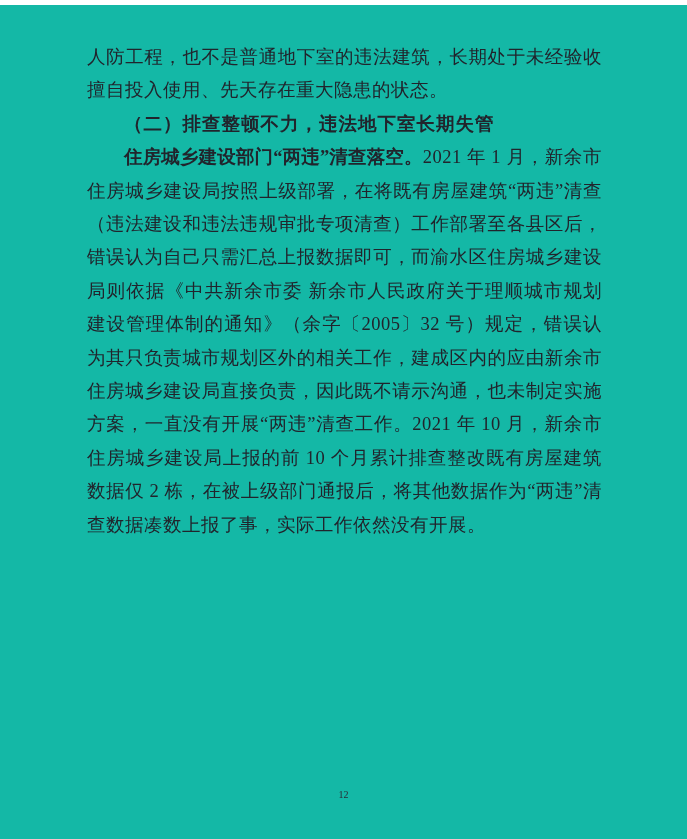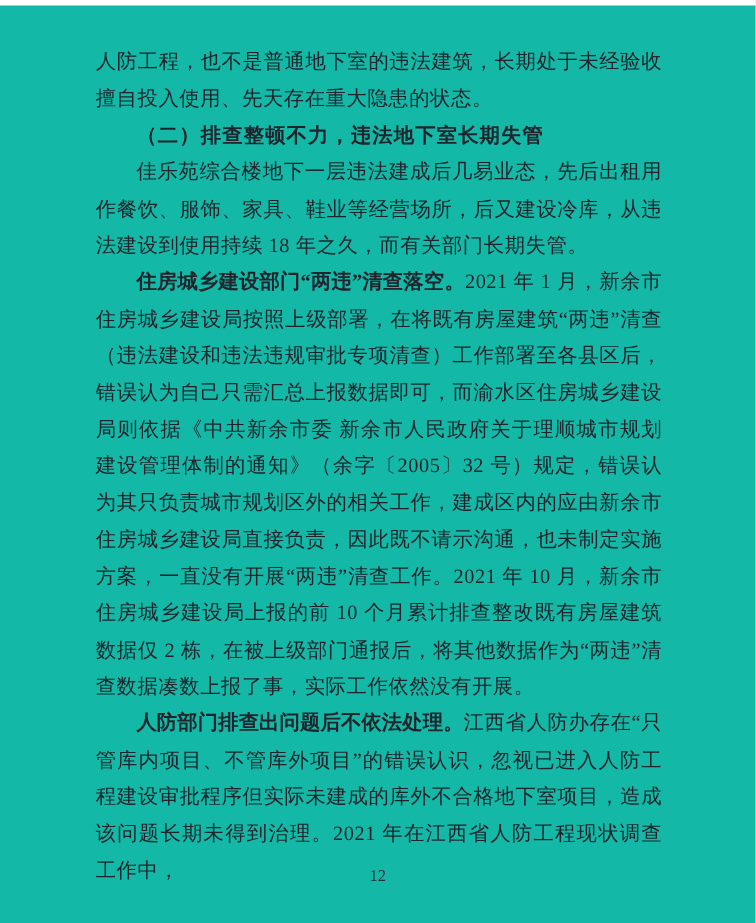--- a/index.html
+++ b/index.html
@@ -32,35 +32,33 @@
     font-family: Liberation Serif, serif;
     font-weight: 700;
     letter-spacing: 0px;
   }
   .page-number {
     position: absolute;
     top: 784px;
     left: 0;
     right: 0;
     text-align: center;
-    font-size: 15px;
+    font-size: 10px;
     color: #2a2d35;
     font-family: "Liberation Serif", "DejaVu Serif", serif;
   }
 </style>
 </head>
 <body>
 
 <div class="page">
 
   <p class="body">人防工程，也不是普通地下室的违法建筑，长期处于未经验收擅自投入使用、先天存在重大隐患的状态。</p>
 
   <p class="body heading">（二）排查整顿不力，违法地下室长期失管</p>
 
-  <p class="body indent">佳乐苑综合楼地下一层违法建成后几易业态，先后出租用作餐饮、服饰、家具、鞋业等经营场所，后又建设冷库，从违法建设到使用持续 18 年之久，而有关部门长期失管。</p>
 
   <p class="body indent"><span class="lead">住房城乡建设部门“两违”清查落空。</span><span>2021 年 1 月，新余市住房城乡建设局按照上级部署，在将既有房屋建筑“两违”清查（违法建设和违法违规审批专项清查）工作部署至各县区后，错误认为自己只需汇总上报数据即可，而渝水区住房城乡建设局则依据《中共新余市委 新余市人民政府关于理顺城市规划建设管理体制的通知》（余字〔2005〕32 号）规定，错误认为其只负责城市规划区外的相关工作，建成区内的应由新余市住房城乡建设局直接负责，因此既不请示沟通，也未制定实施方案，一直没有开展“两违”清查工作。2021 年 10 月，新余市住房城乡建设局上报的前 10 个月累计排查整改既有房屋建筑数据仅 2 栋，在被上级部门通报后，将其他数据作为“两违”清查数据凑数上报了事，实际工作依然没有开展。</span></p>
 
-  <p class="body indent"><span class="lead">人防部门排查出问题后不依法处理。</span><span>江西省人防办存在“只管库内项目、不管库外项目”的错误认识，忽视已进入人防工程建设审批程序但实际未建成的库外不合格地下室项目，造成该问题长期未得到治理。2021 年在江西省人防工程现状调查工作中，</span></p>
 
   <div class="page-number">12</div>
 
 </div>
 
 </body></html>

